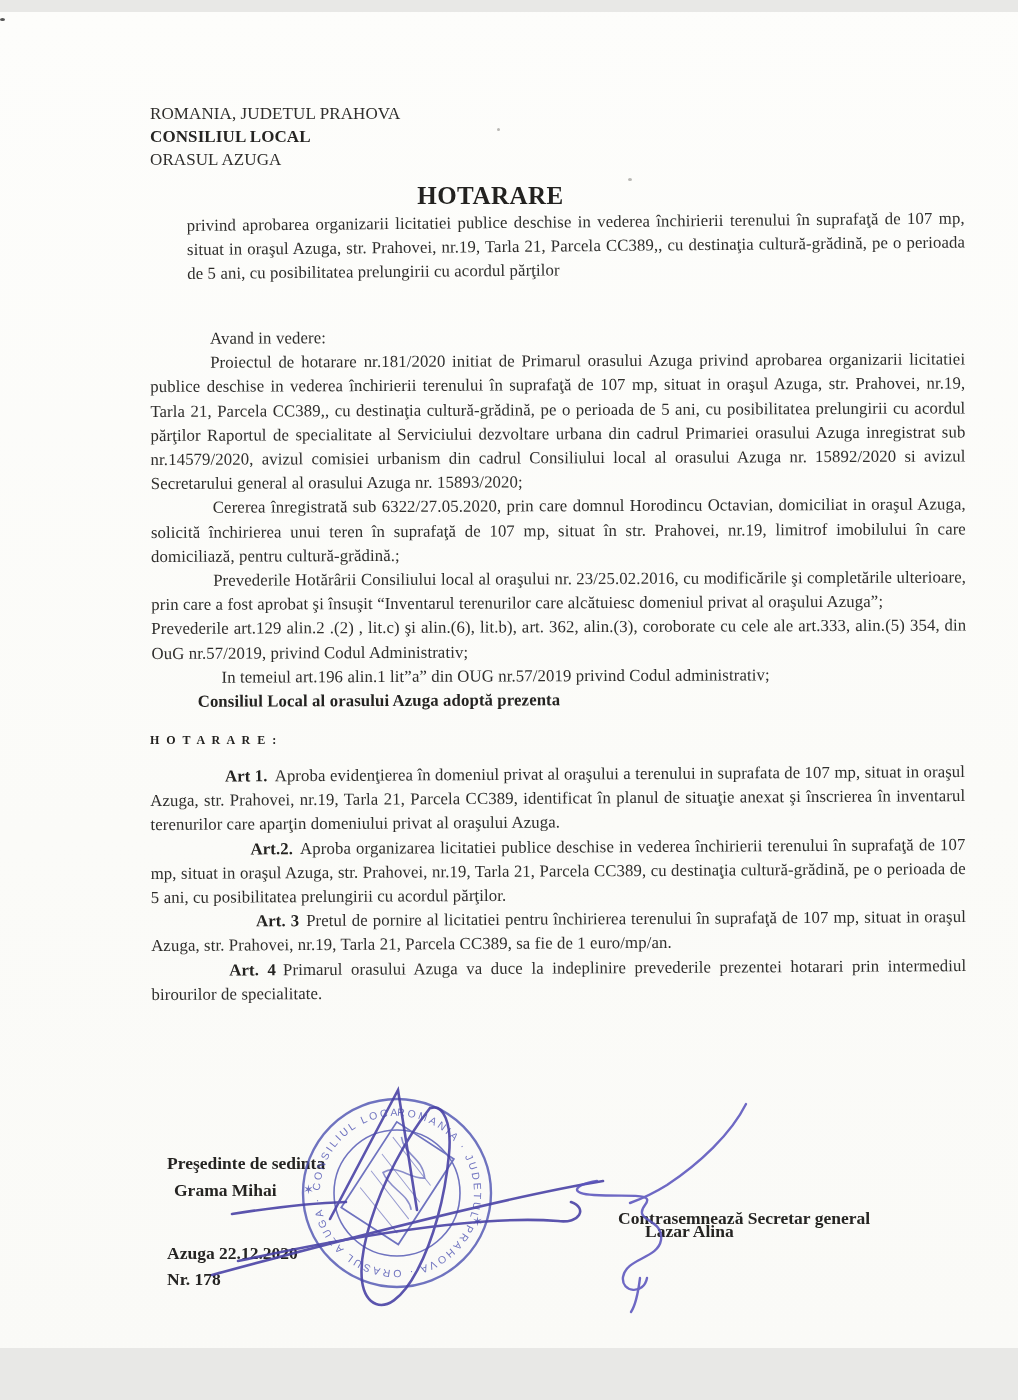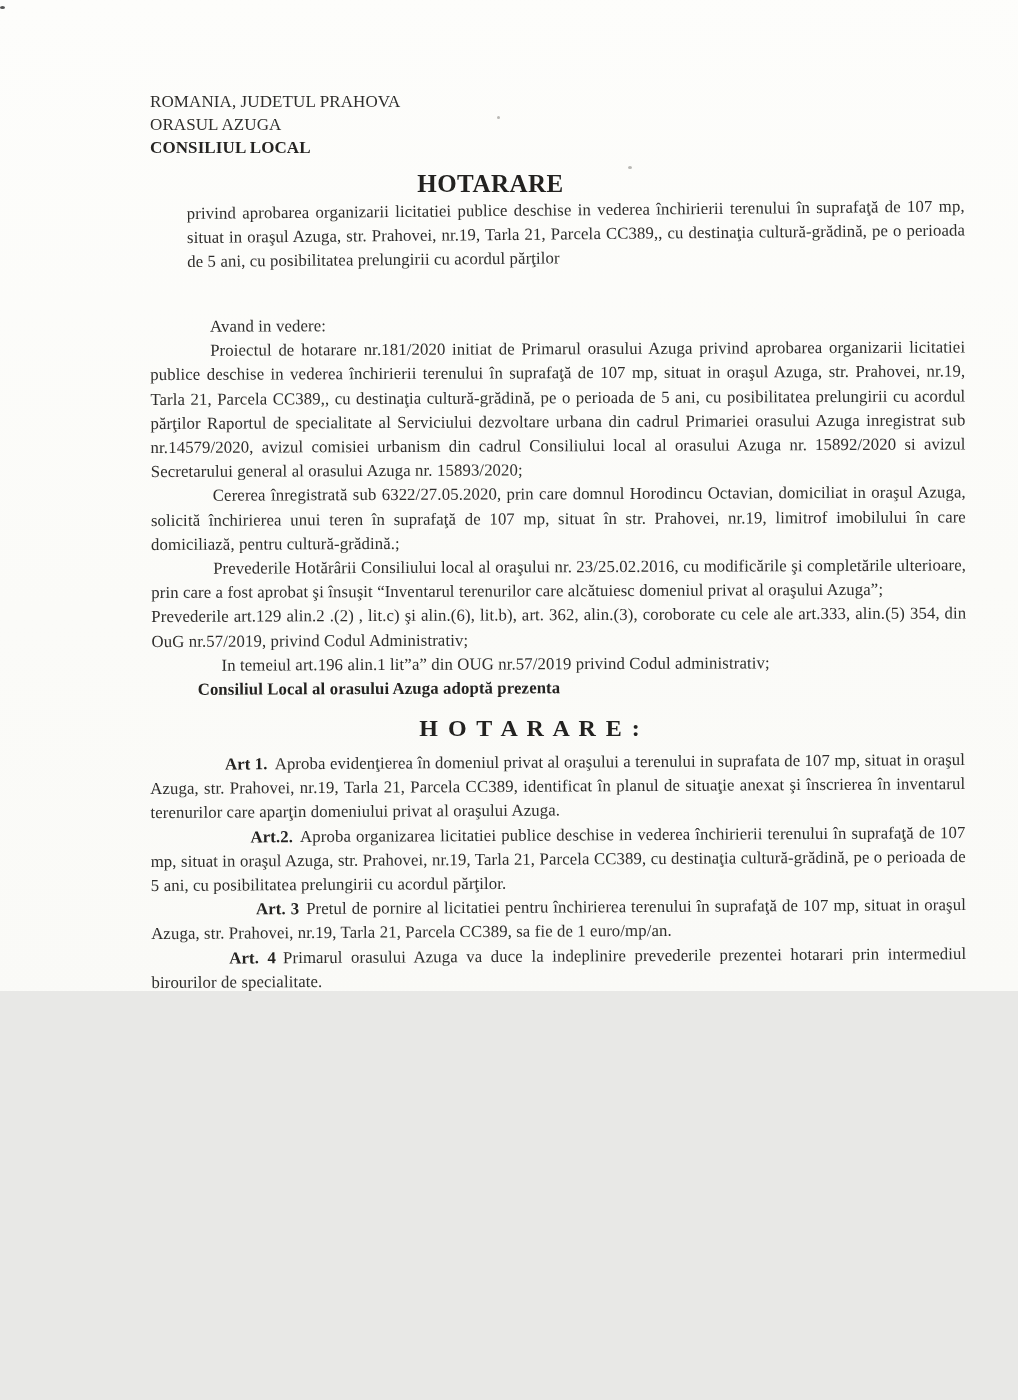--- a/index.html
+++ b/index.html
@@ -1,19 +1,19 @@
 <!DOCTYPE html>
 <html><head>
 <meta charset="utf-8">
 <style>
   html,body{margin:0;padding:0;background:#e8e8e6;}
   .page{
     position:relative;
-    width:1018px;height:991px;
-    margin:0 auto;
+    width:1018px;height:1336px;
+    margin:12px auto;
     background:linear-gradient(178deg,#fdfdfb 0%,#fbfbf8 60%,#fafaf7 100%);
     font-family:"Liberation Serif","DejaVu Serif",serif;
     color:#2f2e2c;
     overflow:hidden;
   }
   .content{
     position:absolute;left:150px;right:53px;top:90px;
     font-size:16.8px;line-height:24.2px;
     letter-spacing:.1px;
   }
@@ -28,22 +28,22 @@
   }
   .body-block{margin-top:40px;transform:rotate(-0.25deg);transform-origin:0 0;}
   .avand{margin:0 0 0 0;text-indent:60px;}
   p.recital{margin:0;text-align:justify;}
   .ind-60{text-indent:60px;}
   .ind-62{text-indent:62px;}
   .ind-70{text-indent:70px;}
   .ind-0{text-indent:0;}
   .adoption{margin:0 0 0 46px;font-weight:bold;color:#242321;}
   .decision-title{
-    margin-top:14px;text-align:center;padding-right:54px;
-    font-weight:bold;font-size:24px;letter-spacing:2px;color:#232220;
+    margin-top:14px;text-align:left;padding-right:54px;
+    font-weight:bold;font-size:12px;letter-spacing:2px;color:#232220;
   }
   .articles{margin-top:13px;transform:rotate(-0.35deg);transform-origin:0 0;}
   p.article{margin:0;text-align:justify;}
   .art-sp-1{margin-top:2px;}
   .art-sp-2{margin-top:12px;}
   .art-sp-3{margin-top:16px;}
   .ind-75{text-indent:75px;}
   .ind-100{text-indent:100px;}
   .ind-105{text-indent:105px;}
   .ind-78{text-indent:78px;}
@@ -59,22 +59,22 @@
   .speck{position:absolute;background:#b9b8b4;border-radius:50%;}
 </style>
 </head>
 <body>
 
 <div class="page">
 
   <div class="content">
 
     <div class="hdr">ROMANIA, JUDETUL PRAHOVA</div>
+    <div class="hdr b">CONSILIUL LOCAL</div>
     <div class="hdr">ORASUL  AZUGA</div>
-    <div class="hdr b">CONSILIUL LOCAL</div>
 
     <div class="title-wrap">
       <span class="doc-title">HOTARARE</span>
     </div>
 
     <p class="subtitle">privind aprobarea organizarii licitatiei publice deschise in vederea închirierii terenului în suprafaţă  de 107 mp, situat in oraşul Azuga, str. Prahovei, nr.19, Tarla 21, Parcela CC389,, cu destinaţia cultură-grădină, pe o perioada de 5 ani, cu posibilitatea prelungirii cu acordul părţilor</p>
 
     <div class="body-block">
       <p class="recital avand">Avand in vedere:</p>
       <p class="recital ind-60">Proiectul de hotarare nr.181/2020 initiat de Primarul orasului Azuga privind aprobarea organizarii licitatiei publice deschise in vederea închirierii terenului în suprafaţă  de 107 mp, situat in oraşul Azuga, str. Prahovei, nr.19, Tarla 21, Parcela CC389,,  cu destinaţia cultură-grădină, pe o perioada de 5 ani, cu posibilitatea prelungirii cu acordul părţilor Raportul de specialitate al Serviciului dezvoltare urbana din cadrul Primariei orasului Azuga inregistrat sub nr.14579/2020, avizul comisiei  urbanism din cadrul Consiliului local al orasului Azuga nr. 15892/2020 si avizul Secretarului general al orasului Azuga nr. 15893/2020;</p>

